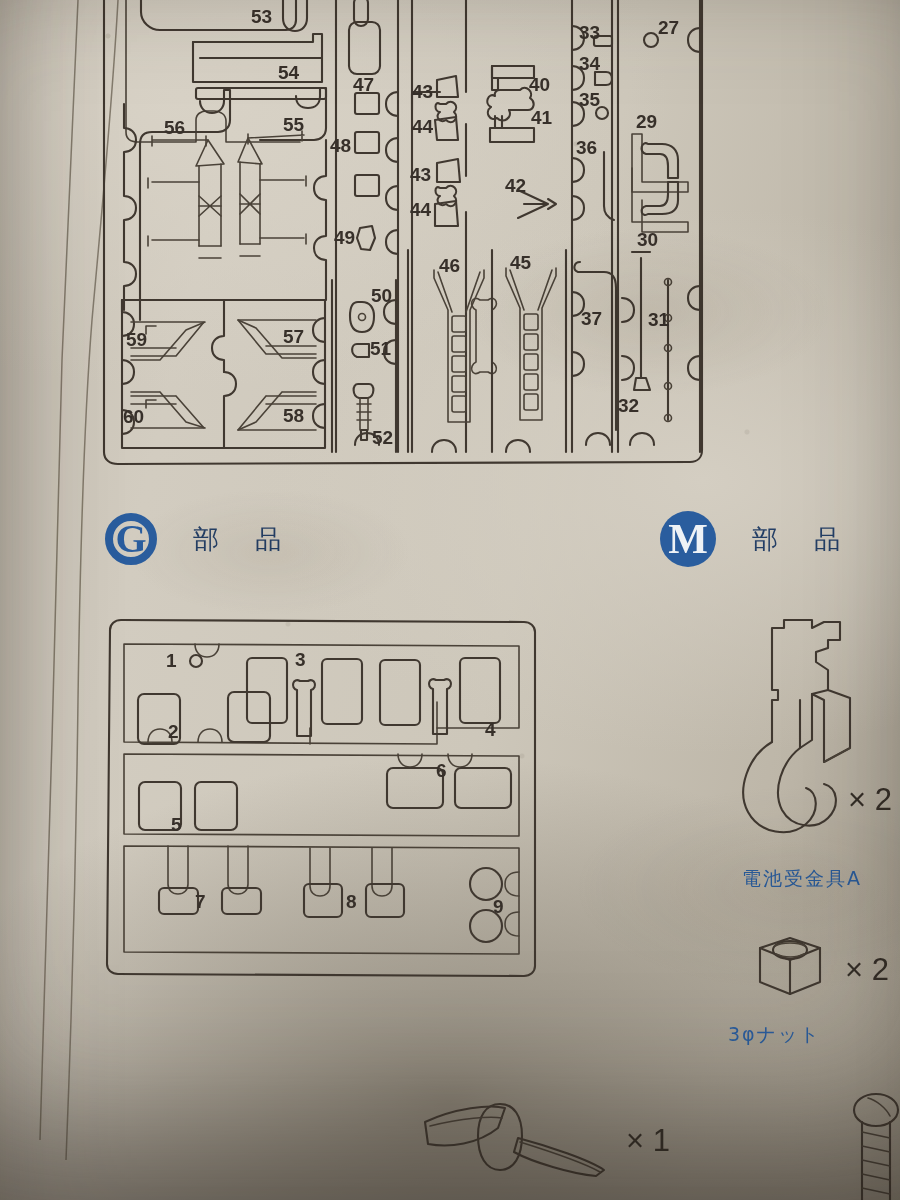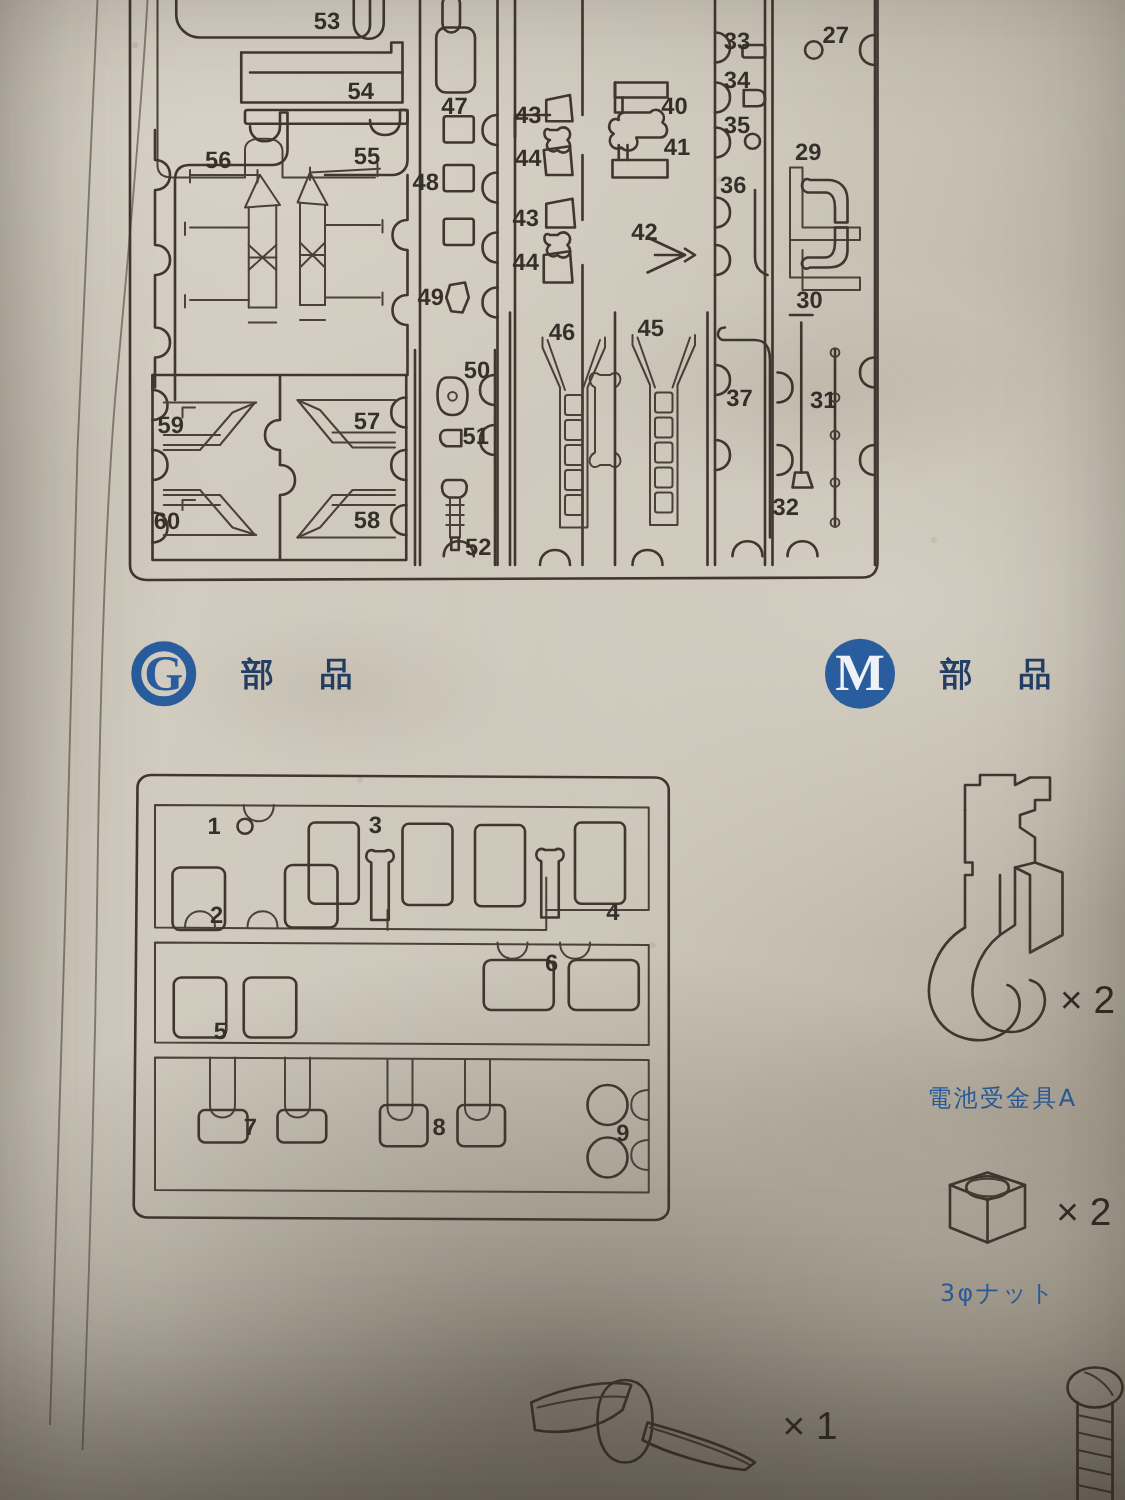--- a/index.html
+++ b/index.html
@@ -38,21 +38,21 @@
   .ink-fold{fill:none;stroke:#6a6052;stroke-width:1.5;opacity:.75;}
   .num{font-family:"Liberation Sans", sans-serif;font-weight:bold;font-size:19px;fill:#37302a;}
   .sec-head{position:absolute;display:flex;align-items:center;}
   .badge-ring{width:52px;height:52px;border-radius:50%;border:8px solid #2a5d9e;
     display:flex;align-items:center;justify-content:center;color:#2a5d9e;
     font-size:40px;font-weight:bold;font-family:"Liberation Serif", serif;line-height:1;
     box-sizing:border-box;}
   .badge-fill{width:56px;height:56px;border-radius:50%;background:#2a5d9e;color:#eef2f6;
     display:flex;align-items:center;justify-content:center;
     font-size:42px;font-weight:bold;font-family:"Liberation Serif", serif;line-height:1;}
-  .sec-label{margin-left:36px;color:#243f66;font-size:26px;font-weight:bold;
+  .sec-label{margin-left:36px;color:#243f66;font-size:26px;font-weight:normal;
     font-family:"DejaVu Sans", sans-serif;letter-spacing:14px;}
   .jp-cap{font-family:"DejaVu Sans", sans-serif;font-size:19px;color:#2a5d9e;font-weight:normal;letter-spacing:2px;}
   .qtytxt{position:absolute;font-family:"Liberation Sans", sans-serif;font-size:31px;color:#332d26;}
 </style>
 </head>
 <body>
 
 <div id="page">
 
   <svg class="layer" viewBox="0 0 900 1200">
@@ -400,19 +400,19 @@
 
   <div class="sec-head" style="left:660px;top:511px;">
     <div class="badge-fill">M</div>
     <div class="sec-label">部 品</div>
   </div>
 
   <div class="qtytxt" style="left:848px;top:782px;">× 2</div>
   <div class="jp-cap" style="position:absolute;left:742px;top:866px;">電池受金具A</div>
 
   <div class="qtytxt" style="left:845px;top:952px;">× 2</div>
-  <div class="jp-cap" style="position:absolute;left:752px;top:1022px;">3φナット</div>
+  <div class="jp-cap" style="position:absolute;left:728px;top:1022px;">3φナット</div>
 
   <div class="qtytxt" style="left:626px;top:1123px;">× 1</div>
 
   <div class="grain"></div>
   <div class="vignette"></div>
 </div>
 
 </body></html>

